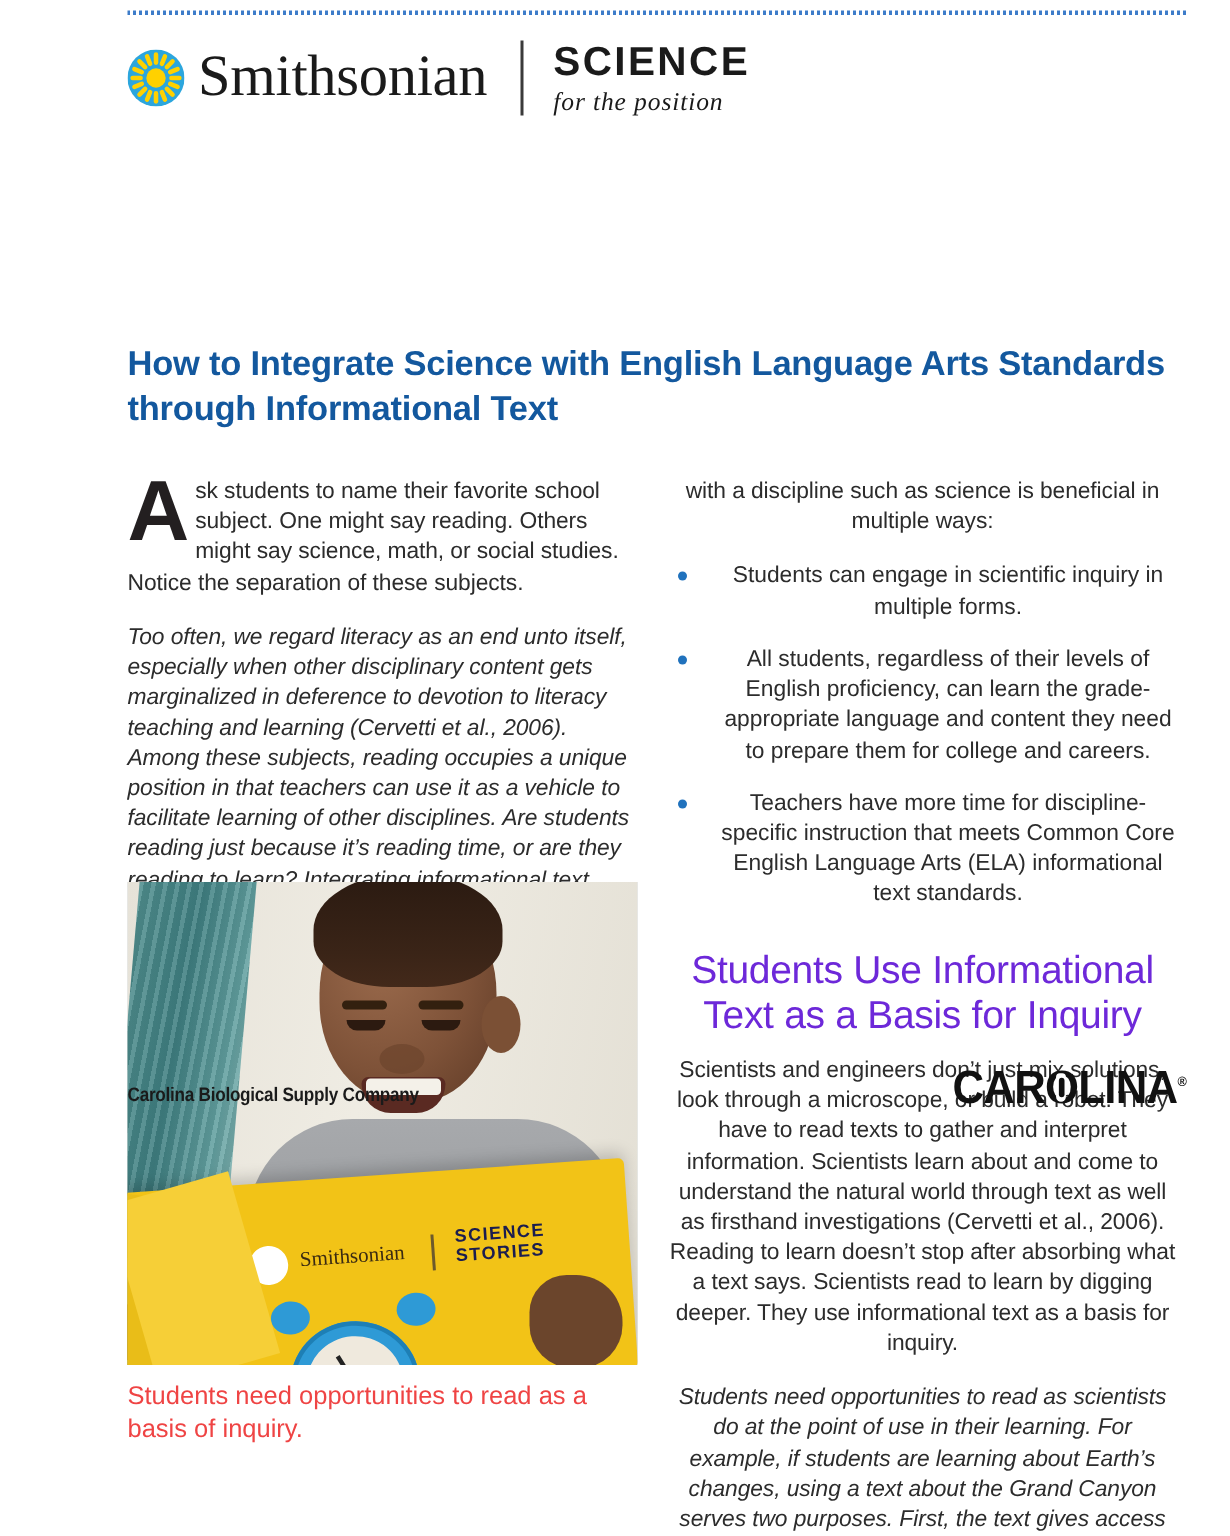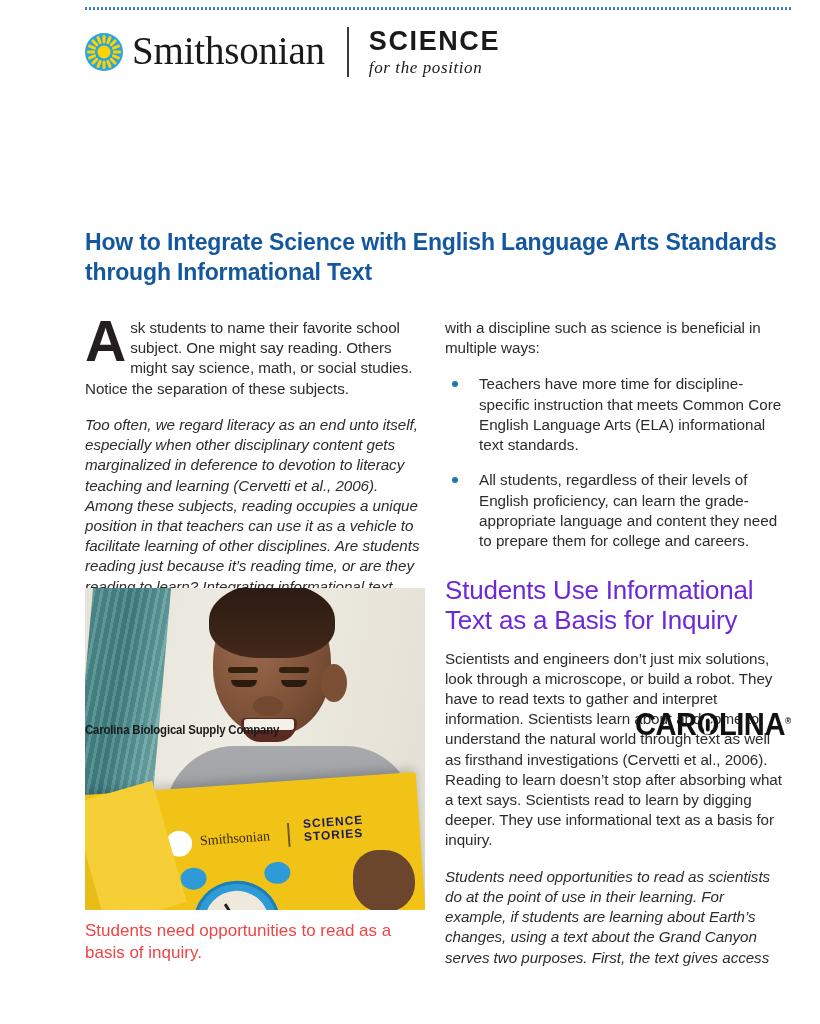--- a/index.html
+++ b/index.html
@@ -103,21 +103,21 @@
     letter-spacing: -0.15px;
   }
 
   
   .col {
     position: absolute;
     width: 340px;
     top: 318px;
   }
   .col-left  { left: 0px; }
-  .col-right { left: 360px; }
+  .col-right { left: 360px; text-align: center; }
 
   p.body {
     margin: 0 0 16px 0;
     font-size: 15.2px;
     line-height: 1.33;
     color: #2c2c2c;
     letter-spacing: -0.05px;
   }
   p.body:last-child { margin-bottom: 0; font-style: italic; }
 
@@ -490,22 +490,23 @@
     </p>
 
     <p class="body">Too often, we regard literacy as an end unto itself, especially when other disciplinary content gets marginalized in deference to devotion to literacy teaching and learning (Cervetti et al., 2006). Among these subjects, reading occupies a unique position in that teachers can use it as a vehicle to facilitate learning of other disciplines. Are students reading just because it’s reading time, or are they reading to learn? Integrating informational text</p>
   </div>
 
   <div class="col col-right">
 
     <p class="body">with a discipline such as science is beneficial in multiple ways:</p>
 
     <ul class="bullets">
+      <li>Students can engage in scientific inquiry in multiple forms.</li>
+      <li>All students, regardless of their levels of English proficiency, can learn the grade-appropriate language and content they need to prepare them for college and careers.</li>
       <li>Teachers have more time for discipline-specific instruction that meets Common Core English Language Arts (ELA) informational text standards.</li>
-      <li>All students, regardless of their levels of English proficiency, can learn the grade-appropriate language and content they need to prepare them for college and careers.</li>
     </ul>
 
     <h3 class="section-head">Students Use Informational Text as a Basis for Inquiry</h3>
 
     <p class="body">Scientists and engineers don’t just mix solutions, look through a microscope, or build a robot. They have to read texts to gather and interpret information. Scientists learn about and come to understand the natural world through text as well as firsthand investigations (Cervetti et al., 2006). Reading to learn doesn’t stop after absorbing what a text says. Scientists read to learn by digging deeper. They use informational text as a basis for inquiry.</p>
 
     <p class="body">Students need opportunities to read as scientists do at the point of use in their learning. For example, if students are learning about Earth’s changes, using a text about the Grand Canyon serves two purposes. First, the text gives access</p>
   </div>
 
   <div class="photo-wrap">

